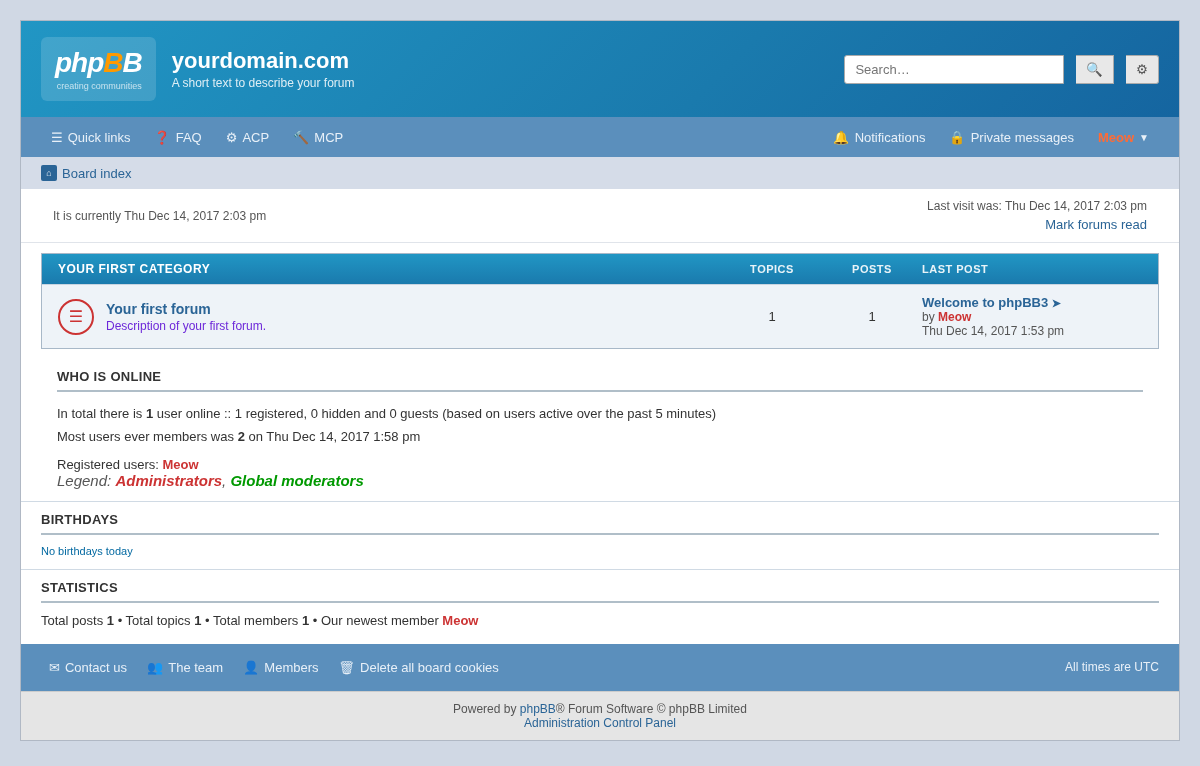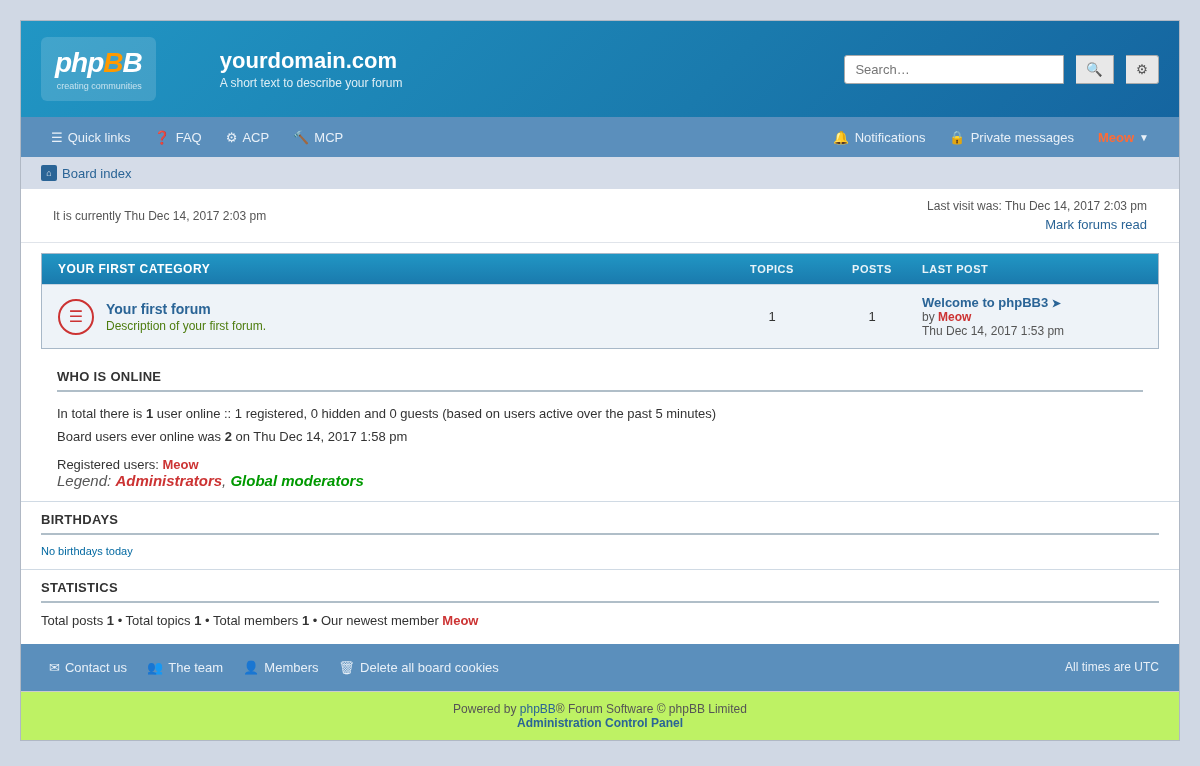--- a/index.html
+++ b/index.html
@@ -8,21 +8,21 @@
 
     .page-wrapper { max-width: 1160px; margin: 20px auto; background: #fff; border: 1px solid #b0b8c4; }
 
     
     .header { background: linear-gradient(135deg, #2196c4 0%, #1a7aad 60%, #1565a0 100%); padding: 16px 20px; display: flex; align-items: center; justify-content: space-between; }
     .logo-area { display: flex; align-items: center; gap: 16px; }
     .logo-box { background: rgba(255,255,255,0.15); border-radius: 6px; padding: 10px 14px; display: flex; align-items: center; }
     .logo-text { color: white; font-size: 28px; font-weight: bold; font-style: italic; letter-spacing: -1px; }
     .logo-text span { color: #f90; }
     .logo-sub { font-size: 9px; color: rgba(255,255,255,0.7); display: block; text-align: right; margin-top: 2px; }
-    .site-title-area { color: white; margin-left: 48px; }
+    .site-title-area { color: white; }
     .site-title { font-size: 22px; font-weight: bold; }
     .site-desc { font-size: 12px; opacity: 0.85; margin-top: 2px; }
     .search-area { display: flex; align-items: center; gap: 12px; }
     .search-input { padding: 6px 10px; border: 1px solid #aaa; border-radius: 3px 0 0 3px; font-size: 13px; width: 220px; color: #999; }
     .search-btn { background: #e8e8e8; border: 1px solid #aaa; border-left: none; padding: 6px 10px; cursor: pointer; border-radius: 0; color: #555; }
     .search-adv { background: #e8e8e8; border: 1px solid #aaa; border-left: none; padding: 6px 10px; cursor: pointer; border-radius: 0 3px 3px 0; color: #555; }
 
     
     .navbar { background: #5b8fbc; padding: 0 20px; display: flex; align-items: center; justify-content: space-between; min-height: 40px; }
     .nav-left { display: flex; align-items: center; gap: 4px; }
@@ -44,21 +44,21 @@
     
     .forum-section { margin: 0; border: 1px solid #a8b8c8; }
     .forum-section-header { background: linear-gradient(180deg, #2196c4 0%, #1a7aad 100%); color: white; padding: 8px 16px; display: flex; align-items: center; font-size: 12px; font-weight: bold; letter-spacing: 0.5px; }
     .forum-section-header .col-label { margin-left: auto; display: flex; gap: 0; }
     .col-header { width: 100px; text-align: center; color: rgba(255,255,255,0.9); font-size: 11px; letter-spacing: 0.5px; }
     .col-last { width: 220px; color: rgba(255,255,255,0.9); font-size: 11px; letter-spacing: 0.5px; }
     .forum-row { display: flex; align-items: center; background: #eef3f8; padding: 10px 16px; border-top: 1px solid #c8d4e0; min-height: 60px; }
     .forum-icon { width: 36px; height: 36px; border: 2px solid #cc3333; border-radius: 50%; display: flex; align-items: center; justify-content: center; color: #cc3333; font-size: 16px; margin-right: 12px; flex-shrink: 0; }
     .forum-info { flex: 1; }
     .forum-name { font-size: 14px; font-weight: bold; color: #2a6496; }
-    .forum-desc { font-size: 12px; color: #4d7c0f; margin-top: 2px; }
+    .forum-desc { font-size: 12px; color: #6d28d9; margin-top: 2px; }
     .forum-topics { width: 100px; text-align: center; font-size: 13px; }
     .forum-posts { width: 100px; text-align: center; font-size: 13px; }
     .forum-lastpost { width: 220px; font-size: 12px; }
     .forum-lastpost .post-title { color: #2a6496; font-weight: bold; font-size: 13px; }
     .forum-lastpost .post-by { color: #555; }
     .forum-lastpost .post-user { color: #cc3333; font-weight: bold; cursor: pointer; }
     .forum-lastpost .post-time { color: #555; }
     .view-icon { color: #2a6496; font-size: 11px; cursor: pointer; }
 
     .who-online { padding: 10px 36px 0; }
@@ -77,23 +77,23 @@
     .statistics-title { font-size: 13px; font-weight: bold; color: #333; border-bottom: 2px solid #b0bec8; padding-bottom: 6px; margin-bottom: 10px; letter-spacing: 0.3px; }
     .stats-text { font-size: 13px; color: #333; }
     .stats-link { color: #cc3333; font-weight: bold; cursor: pointer; }
 
     
     .footer { background: #5b8fbc; padding: 12px 20px; display: flex; align-items: center; justify-content: space-between; }
     .footer-left { display: flex; align-items: center; gap: 4px; }
     .footer-item { color: #e8f0f8; font-size: 13px; cursor: pointer; display: flex; align-items: center; gap: 5px; padding: 4px 8px; }
     .footer-right { color: #e8f0f8; font-size: 12px; }
 
-    .powered-by { background: #bef264; padding: 10px 20px; text-align: center; font-size: 12px; color: #555; border-top: 1px solid #ccc; }
+    .powered-by { background: #e5e5e5; padding: 10px 20px; text-align: center; font-size: 12px; color: #555; border-top: 1px solid #ccc; }
     .powered-by a { color: #2a6496; }
-    .powered-by .admin-panel { color: #2a6496; font-weight: bold; }
+    .powered-by .admin-panel { color: #2a6496; font-weight: normal; }
 
     .section-divider { height: 1px; background: #d0dae4; margin: 0 0; }
 
     strong { font-weight: bold; }
   </style>
 </head>
 <body>
 
 <div class="page-wrapper">
 
@@ -208,21 +208,21 @@
 
   <div class="who-online">
     <div class="who-online-title">WHO IS ONLINE</div>
     <div class="online-stats">
       <p>
         <span>In total there is</span>
         <strong>1</strong>
         <span>user online :: 1 registered, 0 hidden and 0 guests (based on users active over the past 5 minutes)</span>
       </p>
       <p>
-        <span>Board users ever online was</span>
+        <span>Most users ever members was</span>
         <strong>2</strong>
         <span>on Thu Dec 14, 2017 1:58 pm</span>
       </p>
     </div>
     <div class="registered-users">
       <span>Registered users:</span>
       <a class="admin-link">Meow</a>
     </div>
     <div class="legend">
       <span>Legend:</span>

